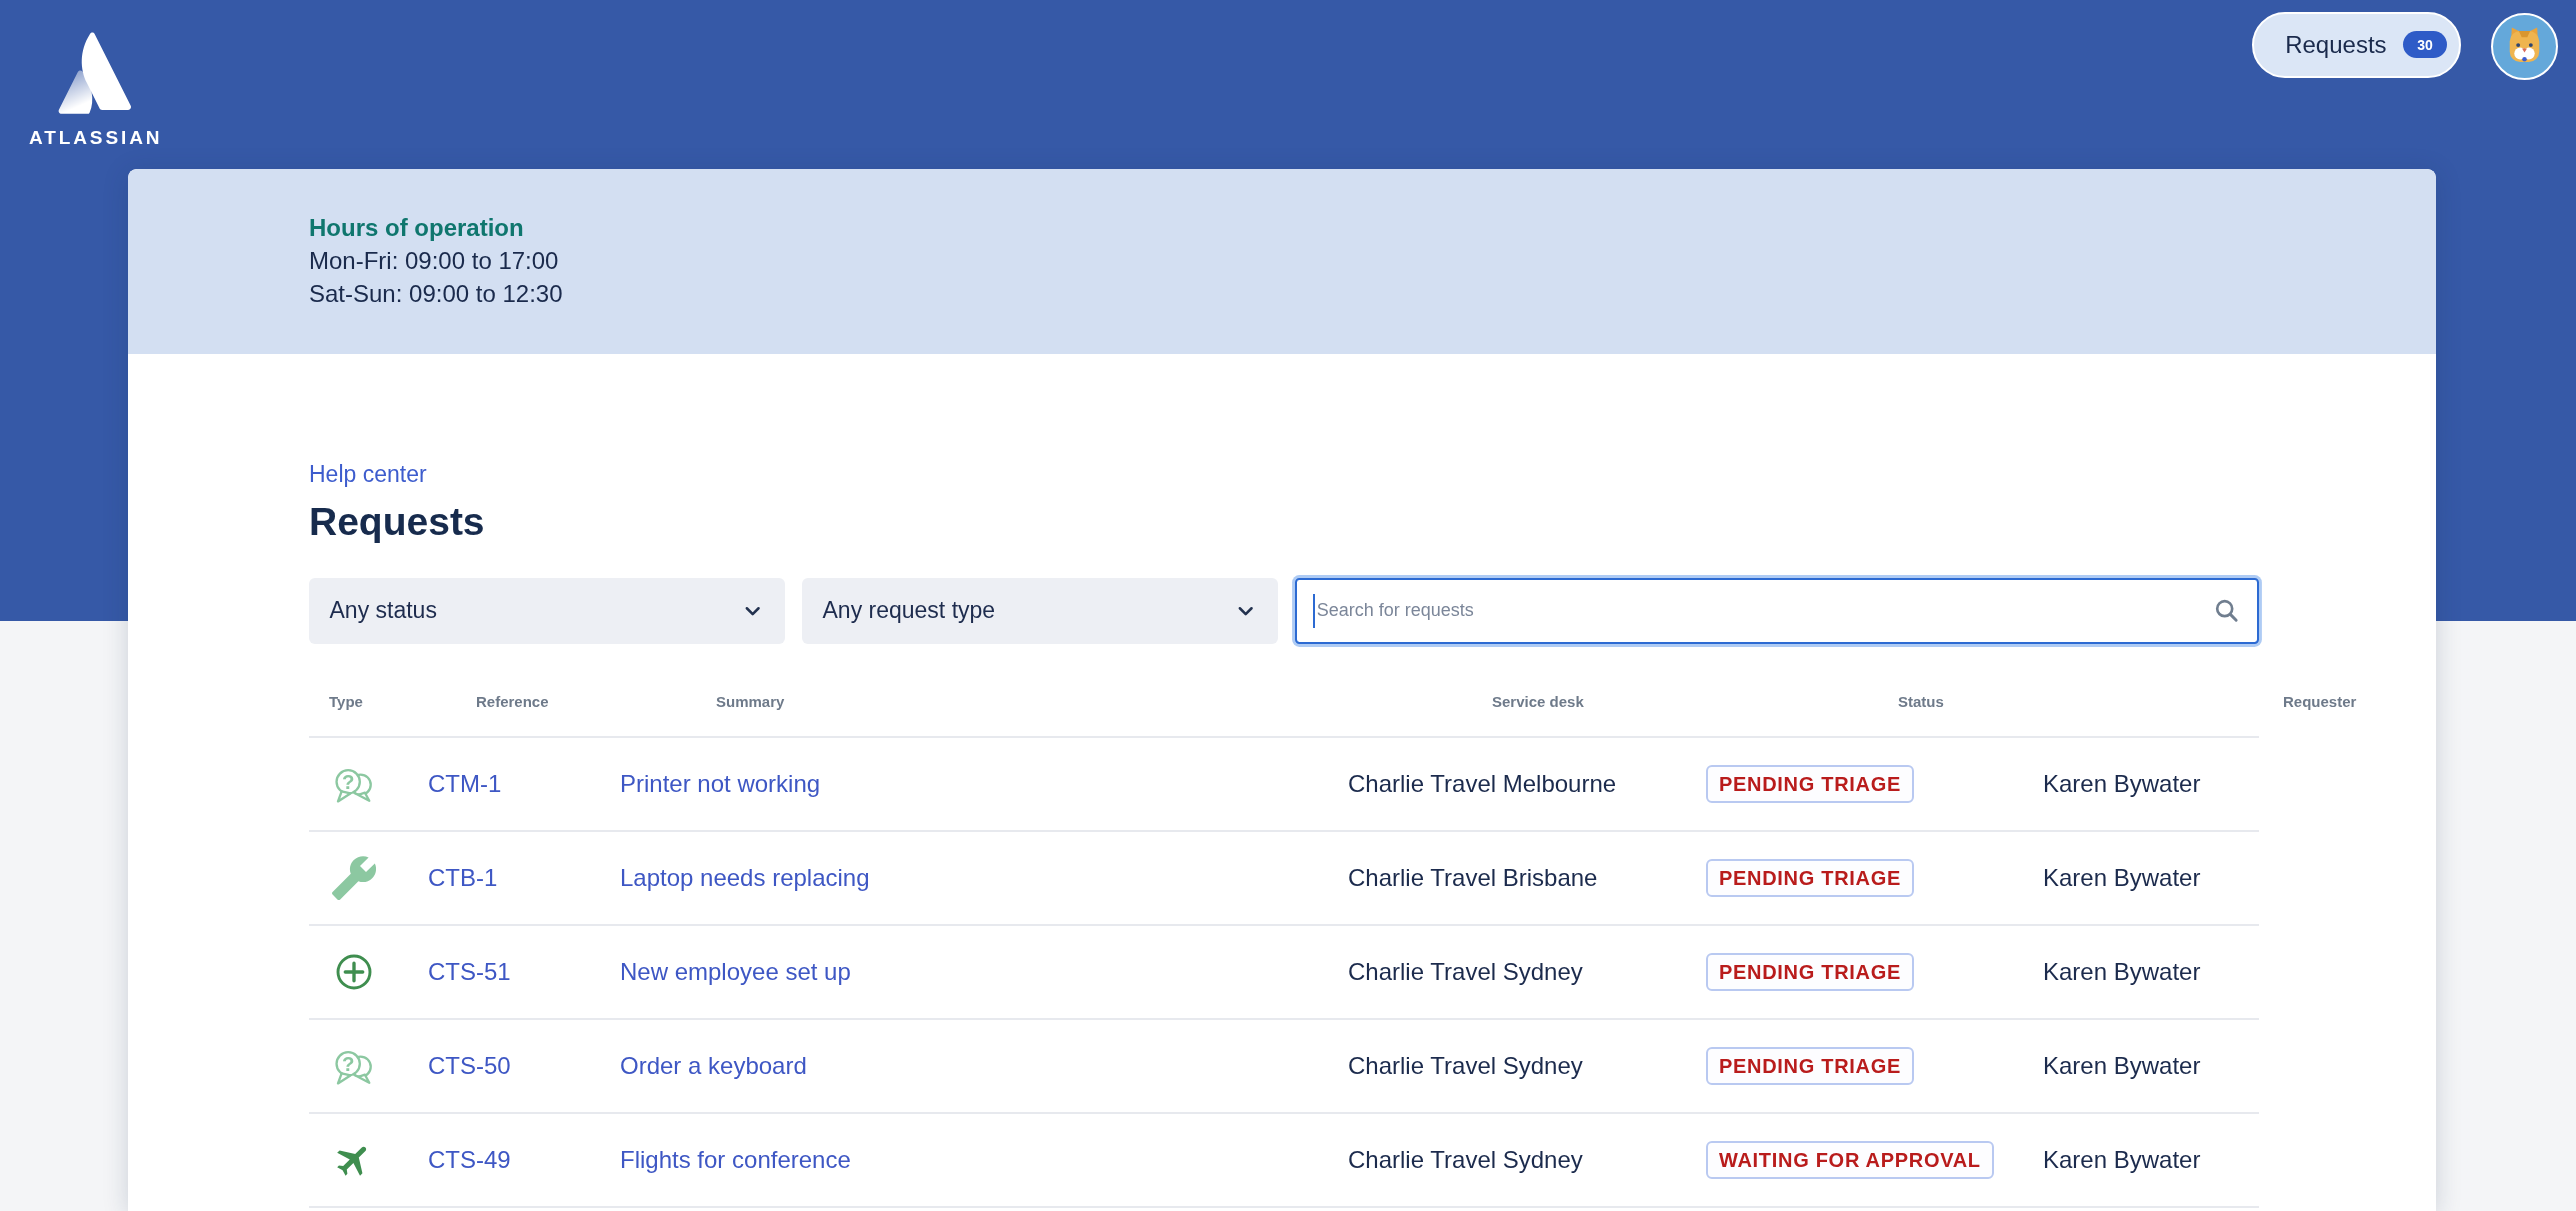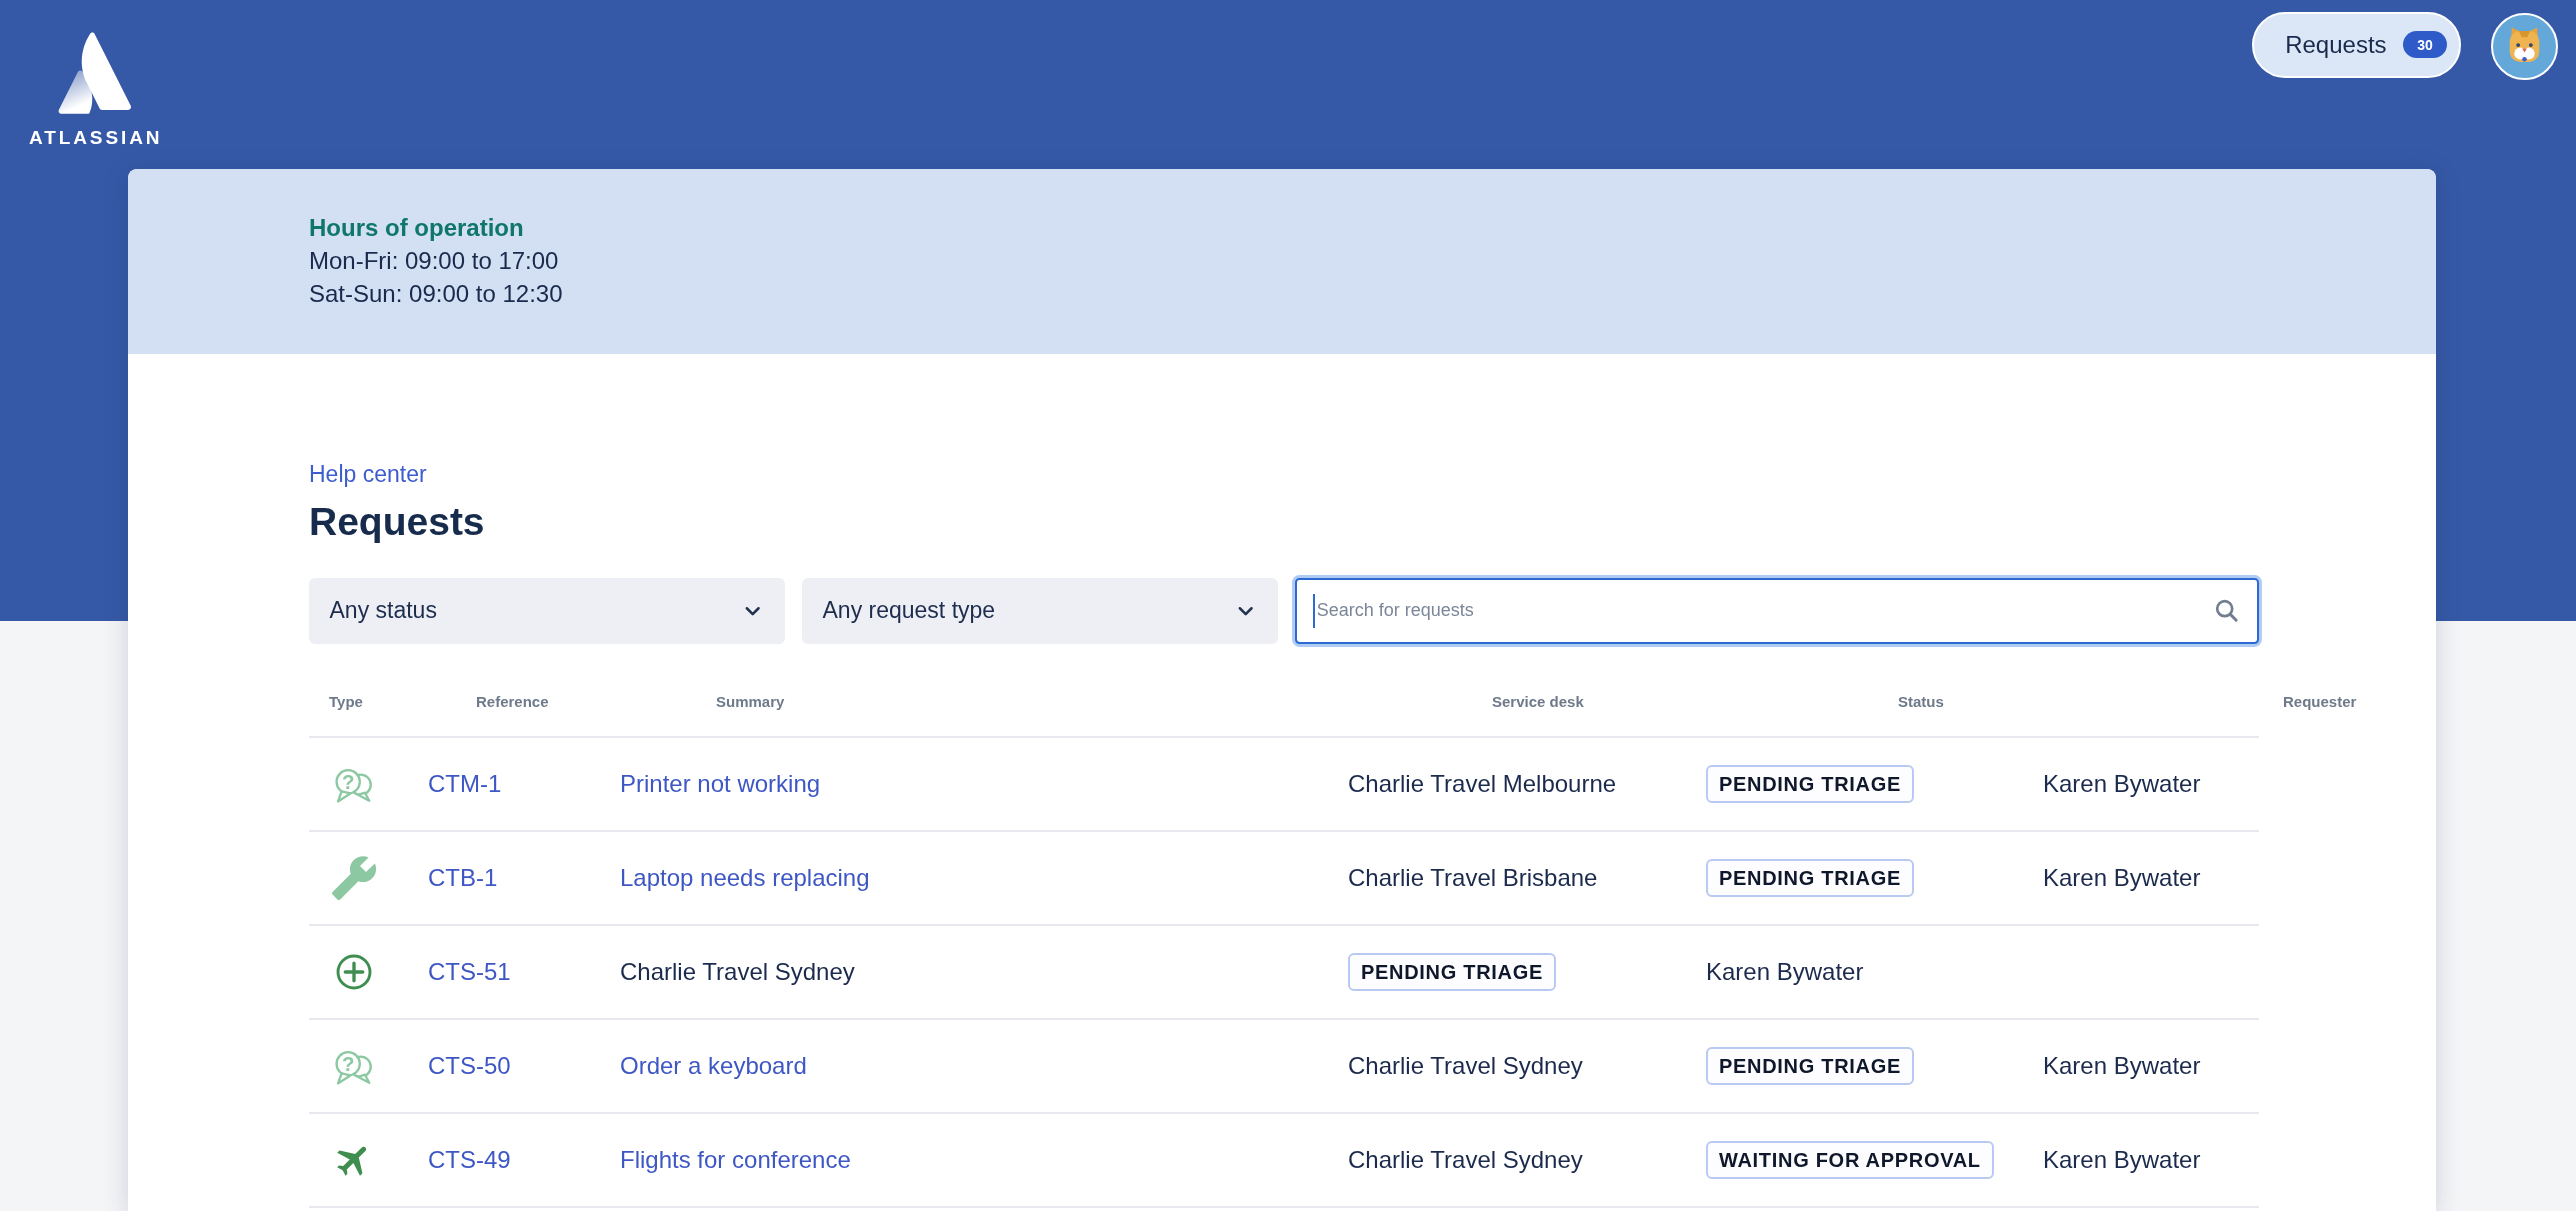--- a/index.html
+++ b/index.html
@@ -103,21 +103,21 @@
   }
   .thead .c-type { padding-left:20px; }
   .row { height:94px; border-bottom:2.2px solid #e7e9ee; font-size:24px; }
   .c-type { display:flex; align-items:center; }
   .row .c-type svg { width:48px; height:48px; margin-left:20.5px; }
   .link { color:#3e57c4; cursor:pointer; }
   .c-desk, .c-req { color:#1c2b4d; }
   .lozenge {
     display:inline-block; background:#fdfdff;
     border:2.2px solid #b9c9f1; border-radius:5.9px;
-    color:#0f172a; font-size:20px; font-weight:bold; letter-spacing:0.7px;
+    color:#b91c1c; font-size:20px; font-weight:bold; letter-spacing:0.7px;
     padding:5.9px 11px; line-height:1.1;
   }
 </style>
 </head>
 <body>
 
 <div class="blue-bg"></div>
 
 <div class="logo">
   <svg class="logo-mark" viewBox="0 0 100 100">
@@ -231,20 +231,21 @@
       </div>
 
       <div class="row">
         <span class="c-type">
           <svg viewBox="0 0 66 66">
             <circle cx="33" cy="33" r="22" fill="none" stroke="#3f8e4f" stroke-width="4"></circle>
             <path d="M33 21 V45 M21 33 H45" stroke="#3f8e4f" stroke-width="4.6" stroke-linecap="round"></path>
           </svg>
         </span>
         <span class="link">CTS-51</span>
+        <span class="link">New employee set up</span>
         <span class="c-desk">Charlie Travel Sydney</span>
         <span><span class="lozenge">PENDING TRIAGE</span></span>
         <span class="c-req">Karen Bywater</span>
       </div>
 
       <div class="row">
         <span class="c-type">
           <svg viewBox="0 0 66 66" style="font-size:33px">
             <g stroke="#8cc8a1" stroke-width="3.2" fill="#ffffff" stroke-linejoin="round">
               <circle cx="42" cy="34" r="14"></circle>

